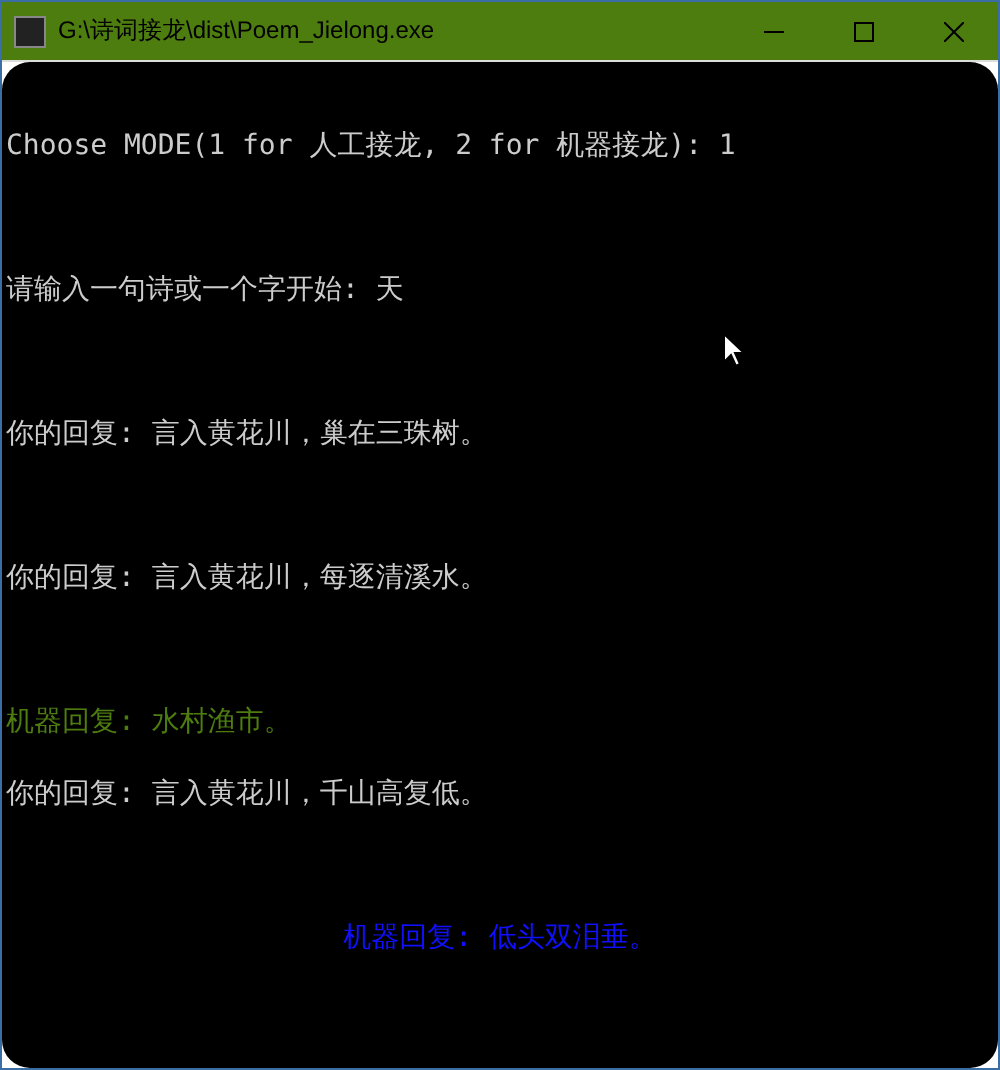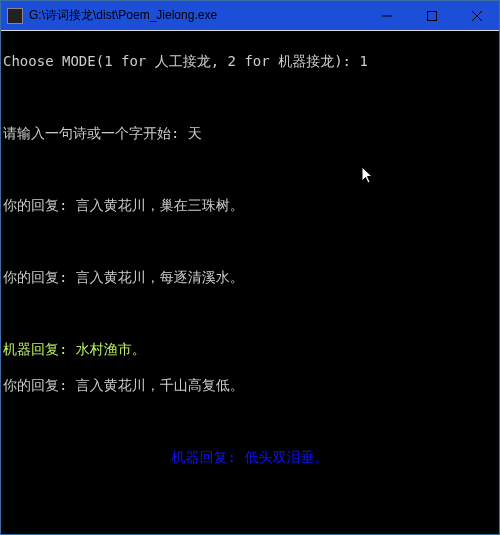--- a/index.html
+++ b/index.html
@@ -12,21 +12,21 @@
   }
   .window {
     width: 500px;
     height: 535px;
     border: 1px solid #3a6ea5;
     display: flex;
     flex-direction: column;
   }
   .titlebar {
     height: 30px;
-    background: #1d4ed8;
+    background: #4d7c0f;
     display: flex;
     align-items: center;
     border-bottom: 1px solid #ddd;
     user-select: none;
     justify-content: center;
   }
   .title-icon {
     width: 16px; height: 16px;
     margin: 0 6px;
     background: #222;
@@ -48,29 +48,30 @@
   }
   .winbtn svg { width: 10px; height: 10px; }
 
   .console {
     flex: 1;
     background: #000;
     color: #ccc;
     font-family: "NSimSun","SimSun","Consolas",monospace;
     font-size: 14px;
     line-height: 18px;
-    padding: 3px 2px;
+    padding: 15px 2px;
     white-space: pre;
     overflow: hidden;
     position: relative;
+    border-radius: 14px;
   }
   .ln { display: block; }
   .g  { color: #10c010; }     
   .dy { color: #a08000; }     
-  .dc { color: #bef264; }     
+  .dc { color: #4d7c0f; }     
   .bl { color: #1010ff; text-align: center; }     
   .wh { color: #cccccc; }     
 
   .cursor {
     position: absolute;
     left: 360px;
     top: 135px;
     width: 14px;
     height: 20px;
     pointer-events: none;

